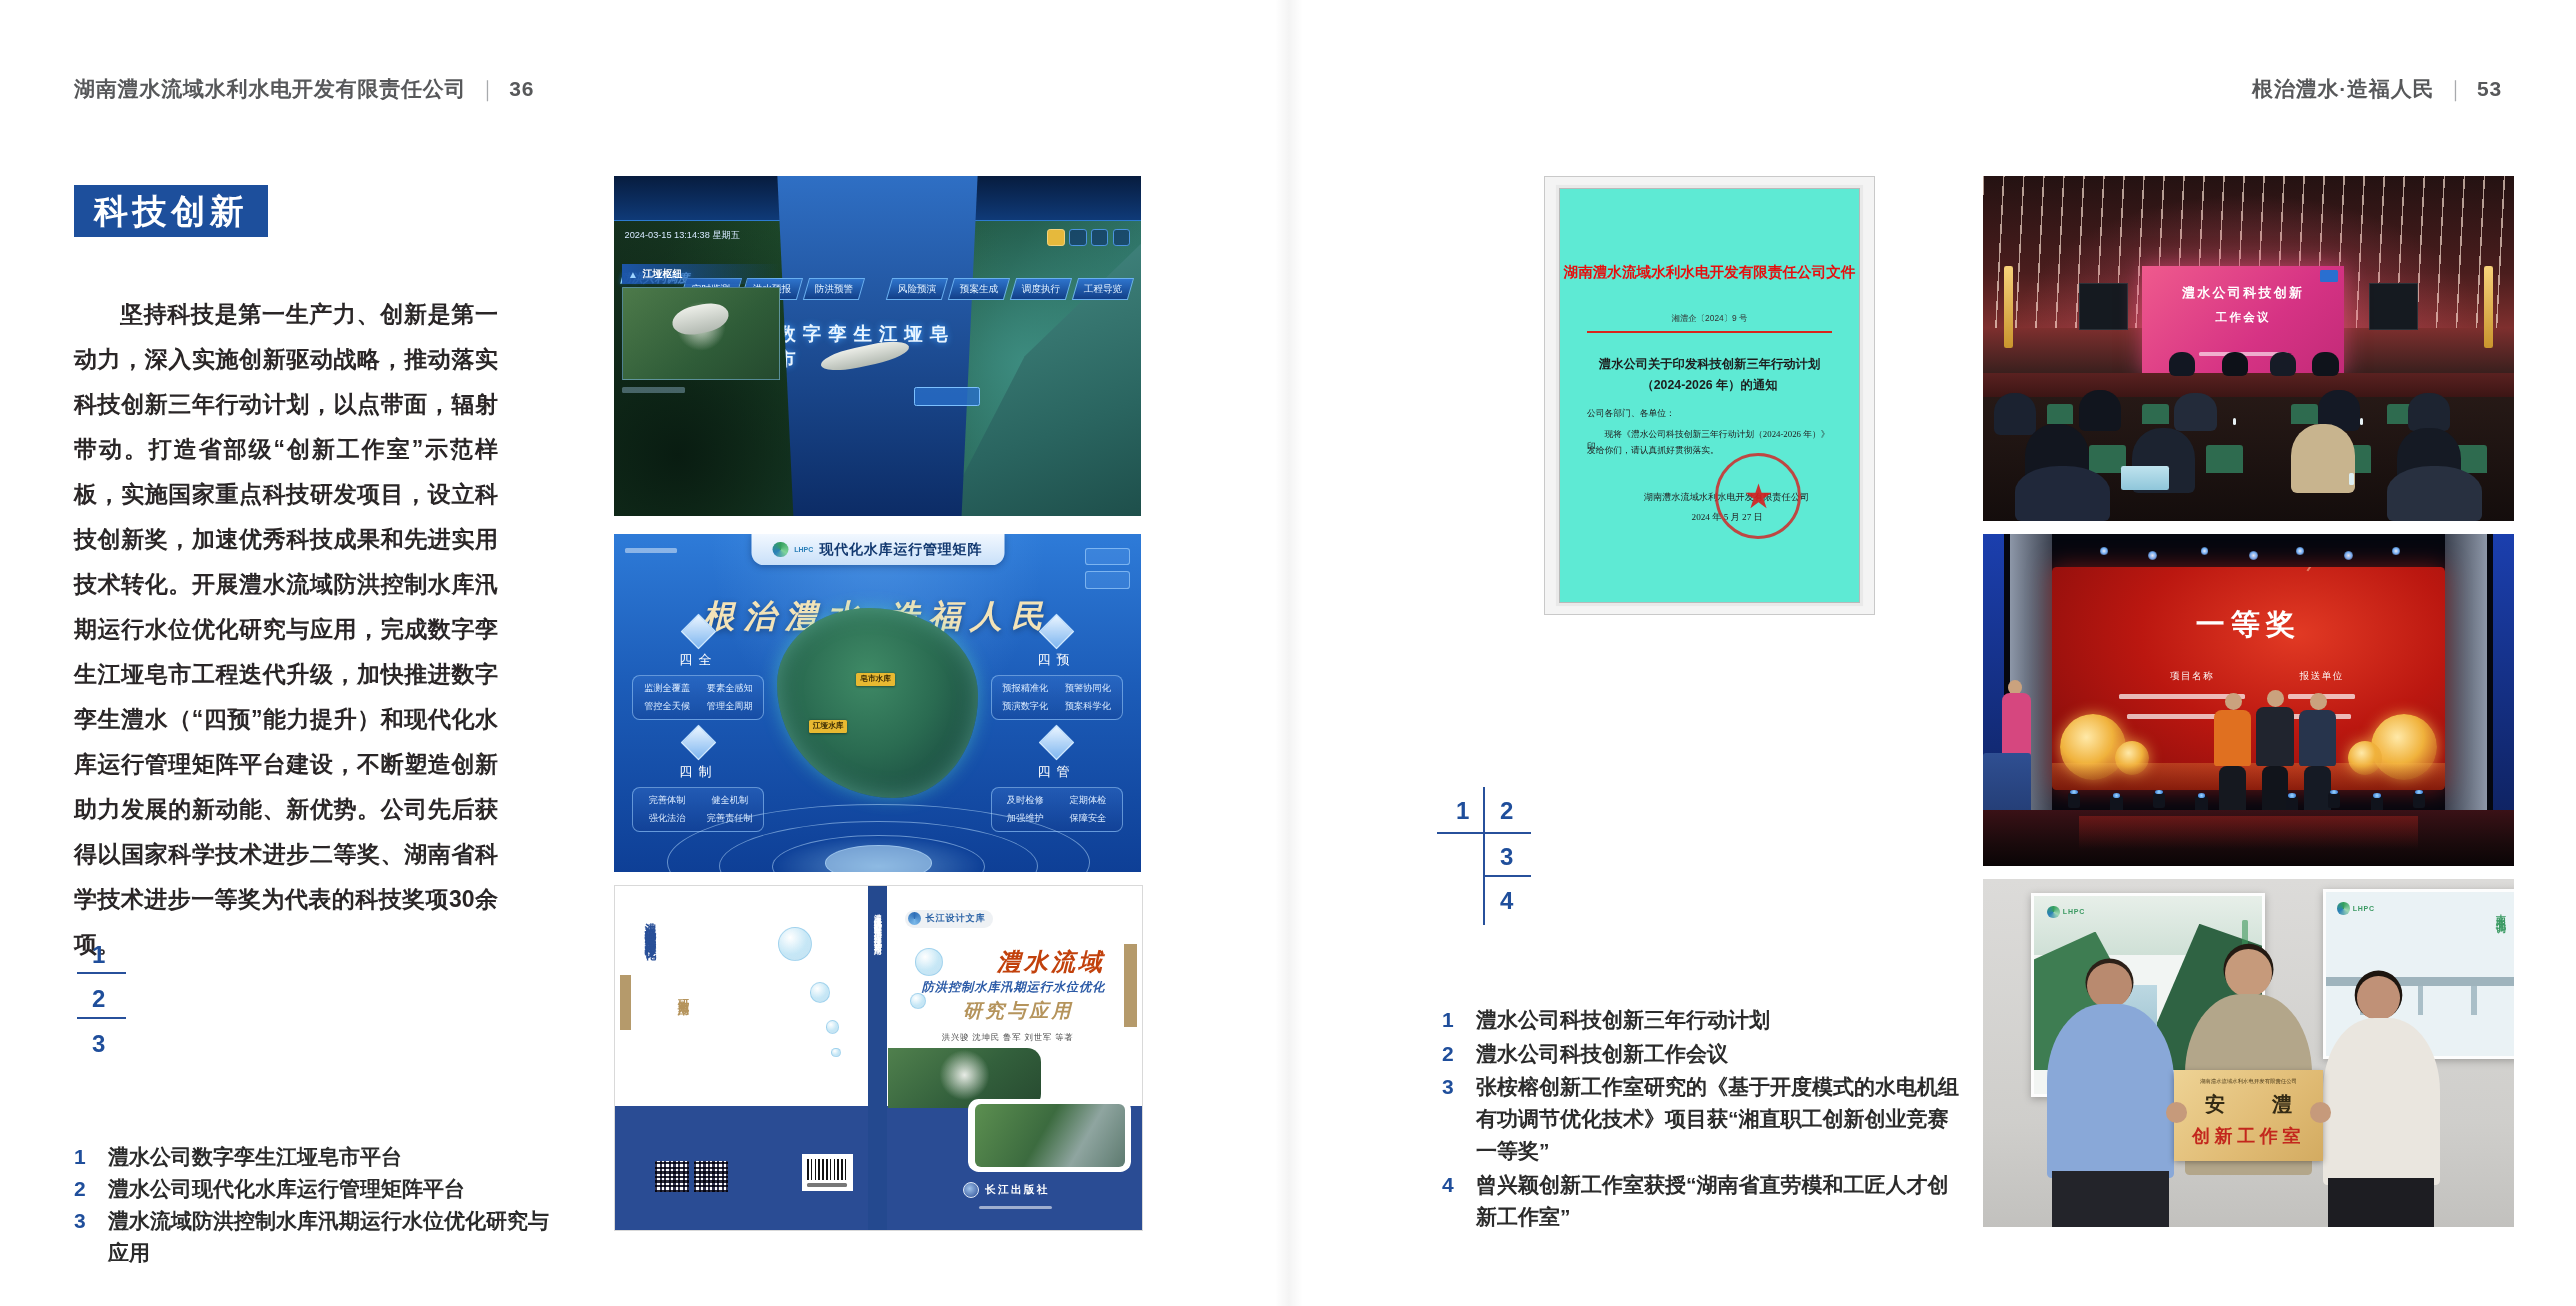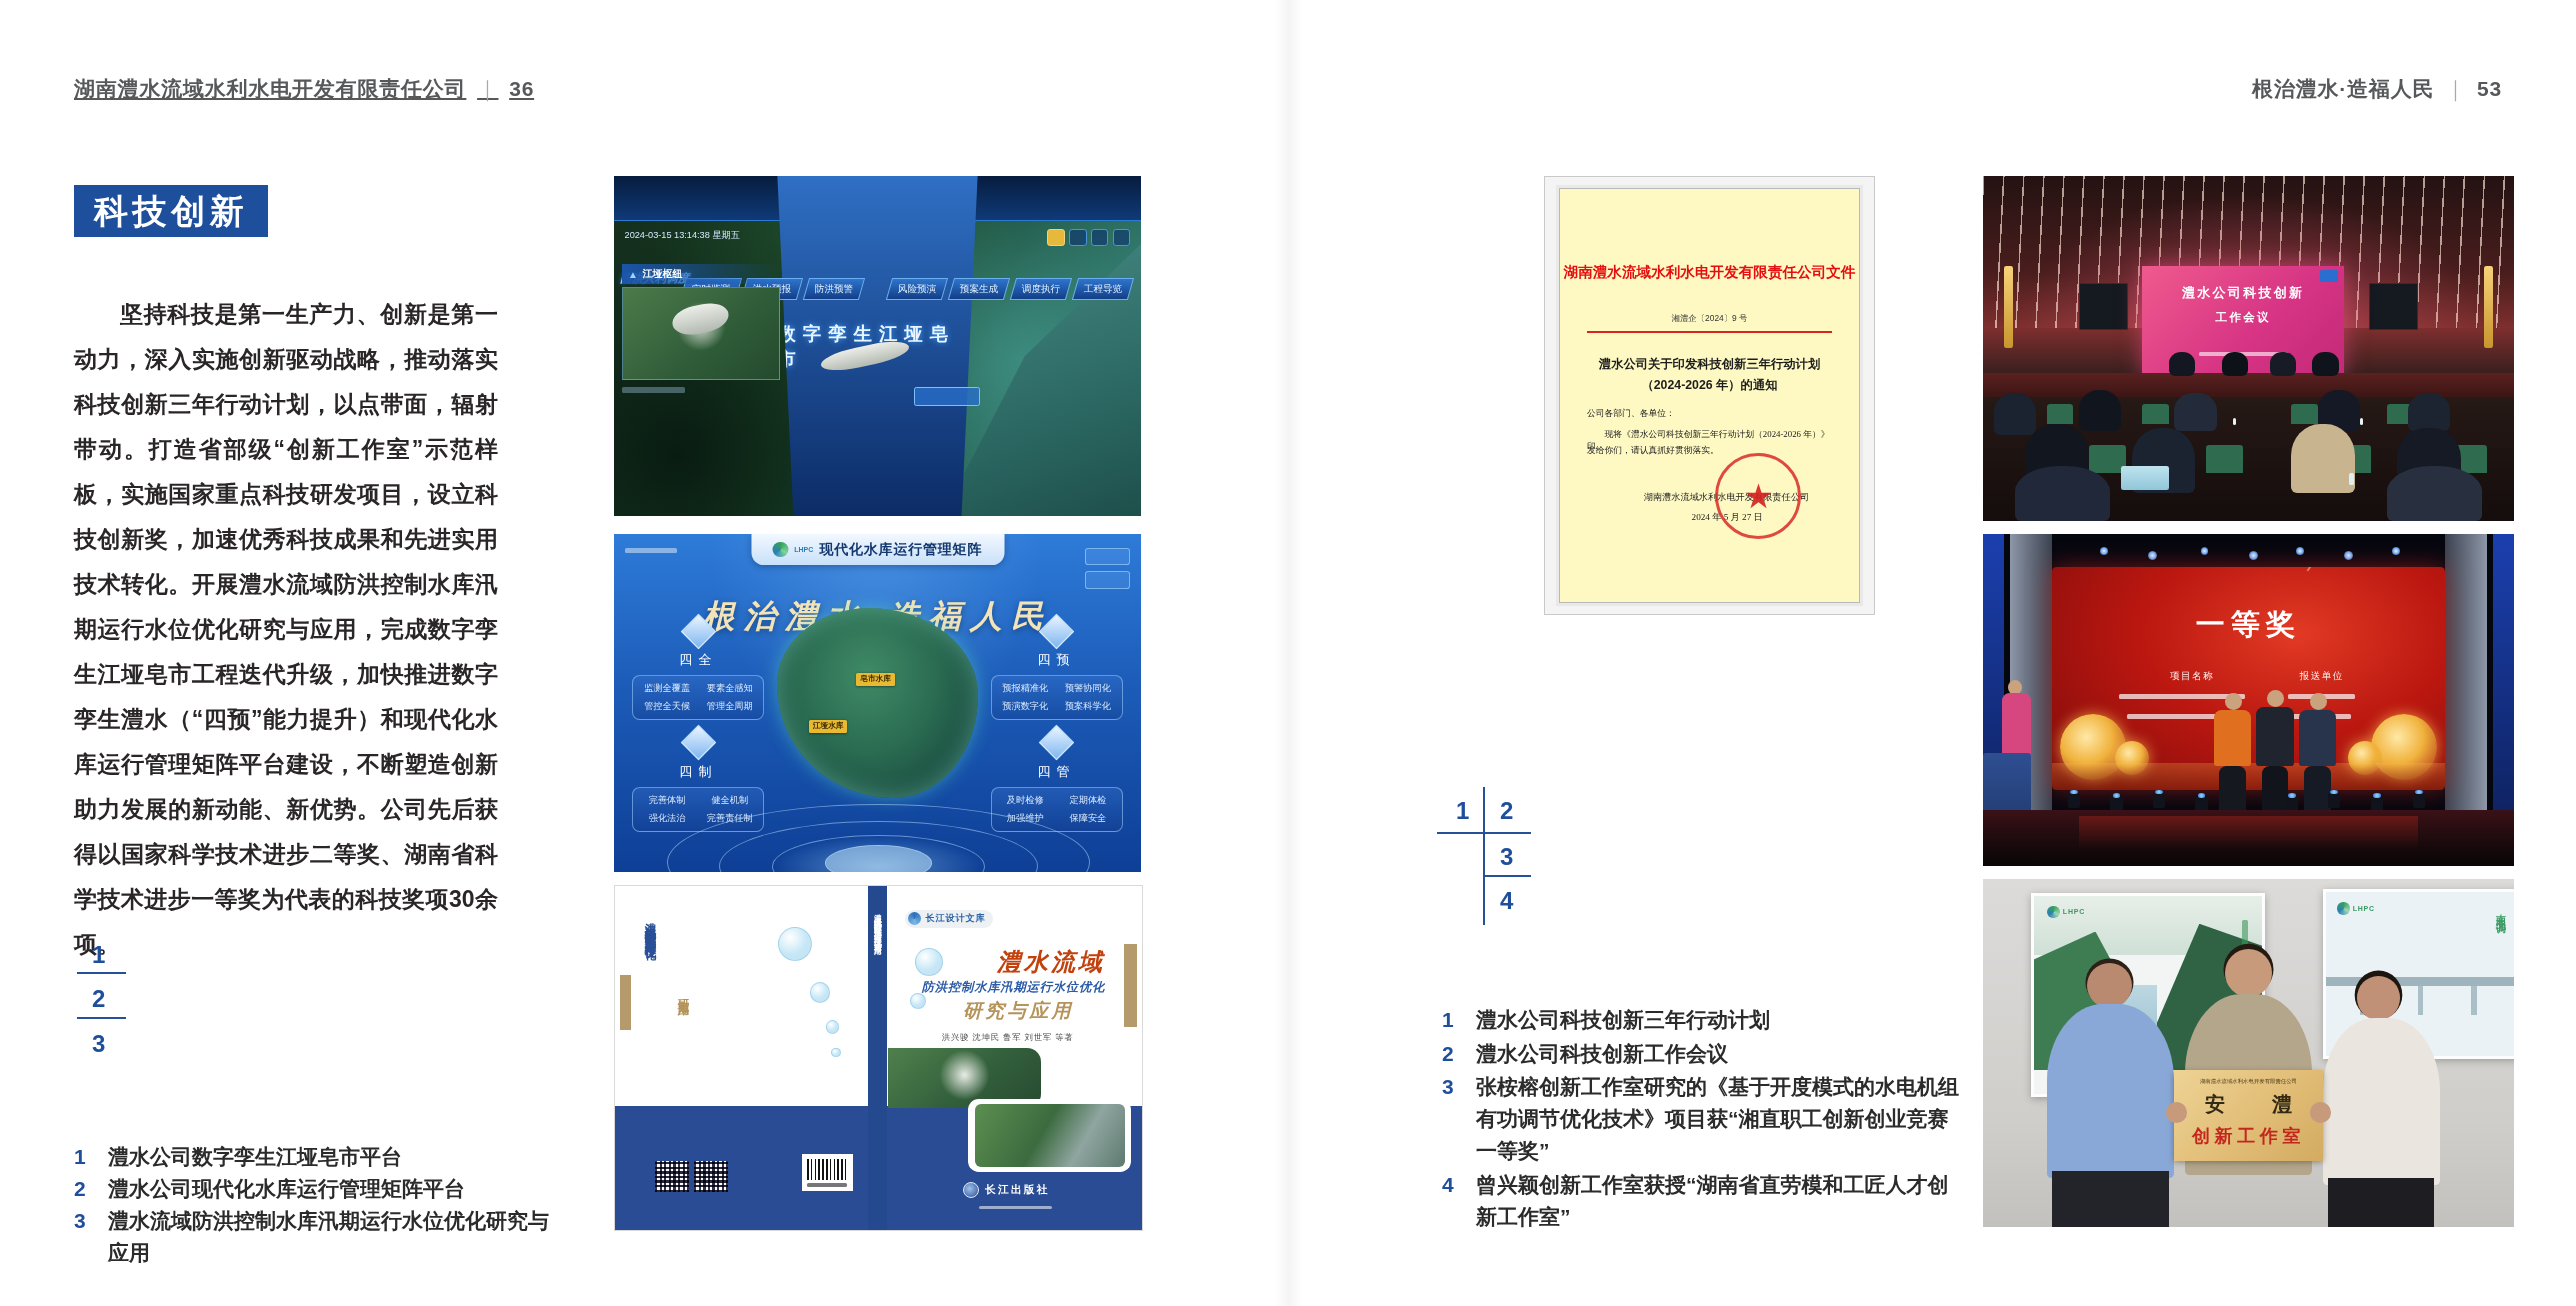--- a/index.html
+++ b/index.html
@@ -114,21 +114,21 @@
   .bk-pub .pcirc{width:14px;height:14px;border-radius:50%;border:1.5px solid #dfe9f7;
       background:radial-gradient(circle at 40% 40%,#9fc2ea,#2a4c94);}
   .bk-pub span{font-family:"DejaVu Serif",serif;font-size:10.7px;font-weight:700;letter-spacing:2.3px;}
   .barcode{background:repeating-linear-gradient(90deg,#111 0 1.5px,#fff 1.5px 3.8px);}
   .qr{background:
       repeating-linear-gradient(0deg,rgba(20,20,40,0.9) 0 2.3px,rgba(255,255,255,0.9) 2.3px 4.6px),
       repeating-linear-gradient(90deg,rgba(30,30,60,0.9) 0 2.3px,rgba(255,255,255,0.9) 2.3px 4.6px);
       background-blend-mode:multiply;}
   
   .doc{background:#f4f4f4;border:0.8px solid #c9c9c9;}
-  .doc-page{left:14px;top:10.7px;right:14px;bottom:10.7px;background:#fef9c3;border:0.8px solid #b9b9b9;
+  .doc-page{left:14px;top:10.7px;right:14px;bottom:10.7px;background:#5eead4;border:0.8px solid #b9b9b9;
       box-shadow:0 0 0 3.1px #e9e9e9;}
   .doc-head{width:100%;text-align:center;font-size:14.6px;font-weight:700;color:#e60f0f;letter-spacing:0px;}
   .doc-num{width:100%;text-align:center;font-size:8.4px;color:#333;}
   .doc-rule{left:9%;width:82%;height:1.5px;background:#d9261c;}
   .doc-title{width:100%;text-align:center;font-size:12.3px;font-weight:700;color:#1d1d1d;}
   .doc-body{font-size:8.8px;color:#222;font-family:"Liberation Serif",serif;}
   .doc-seal{border:3.1px solid rgba(214,30,30,0.8);border-radius:50%;
       display:flex;align-items:center;justify-content:center;}
   .doc-seal span{color:rgba(214,30,30,0.9);font-size:34px;line-height:1;}
   
@@ -185,21 +185,21 @@
   .plaque .ph{margin-top:5%;font-size:5.4px;color:#4a3a1a;letter-spacing:0px;}
   .plaque .pt{margin-top:4%;font-family:"DejaVu Serif",serif;font-size:20px;font-weight:700;color:#332a14;letter-spacing:20px;text-indent:20px;}
   .plaque .ps{margin-top:4%;font-size:18px;font-weight:700;color:#c3271d;letter-spacing:4.6px;}
 </style>
 </head>
 <body>
 
 <div class="spread">
   <div class="abs gutter"></div>
 
-  <div class="abs runhead" style="left:74px;top:75px;text-decoration:underline;">
+  <div class="abs runhead" style="left:74px;top:75px;">
     <span>湖南澧水流域水利水电开发有限责任公司</span><span class="sep">｜</span><span>36</span>
   </div>
 
   <div class="abs sec-title" style="left:74px;top:185px;">科技创新</div>
 
   <div class="abs body-par" style="left:74px;top:292px;">坚持科技是第一生产力、创新是第一动力，深入实施创新驱动战略，推动落实科技创新三年行动计划，以点带面，辐射带动。打造省部级“创新工作室”示范样板，实施国家重点科技研发项目，设立科技创新奖，加速优秀科技成果和先进实用技术转化。开展澧水流域防洪控制水库汛期运行水位优化研究与应用，完成数字孪生江垭皂市工程迭代升级，加快推进数字孪生澧水（“四预”能力提升）和现代化水库运行管理矩阵平台建设，不断塑造创新助力发展的新动能、新优势。公司先后获得以国家科学技术进步二等奖、湖南省科学技术进步一等奖为代表的科技奖项30余项。</div>
 
   <div class="abs idx-num" style="left:92px;top:943px;">1</div>
   <div class="abs idx-line" style="left:77px;top:972px;width:49px;"></div>
   <div class="abs idx-num" style="left:92px;top:987px;">2</div>

